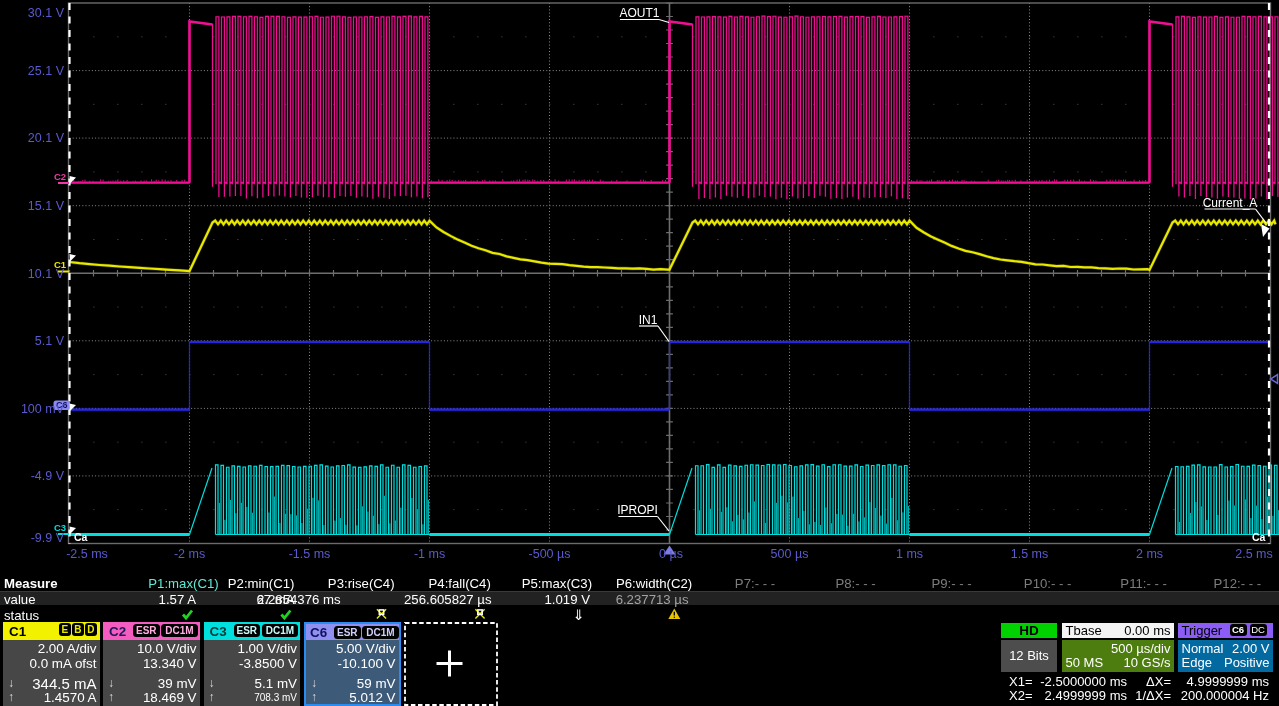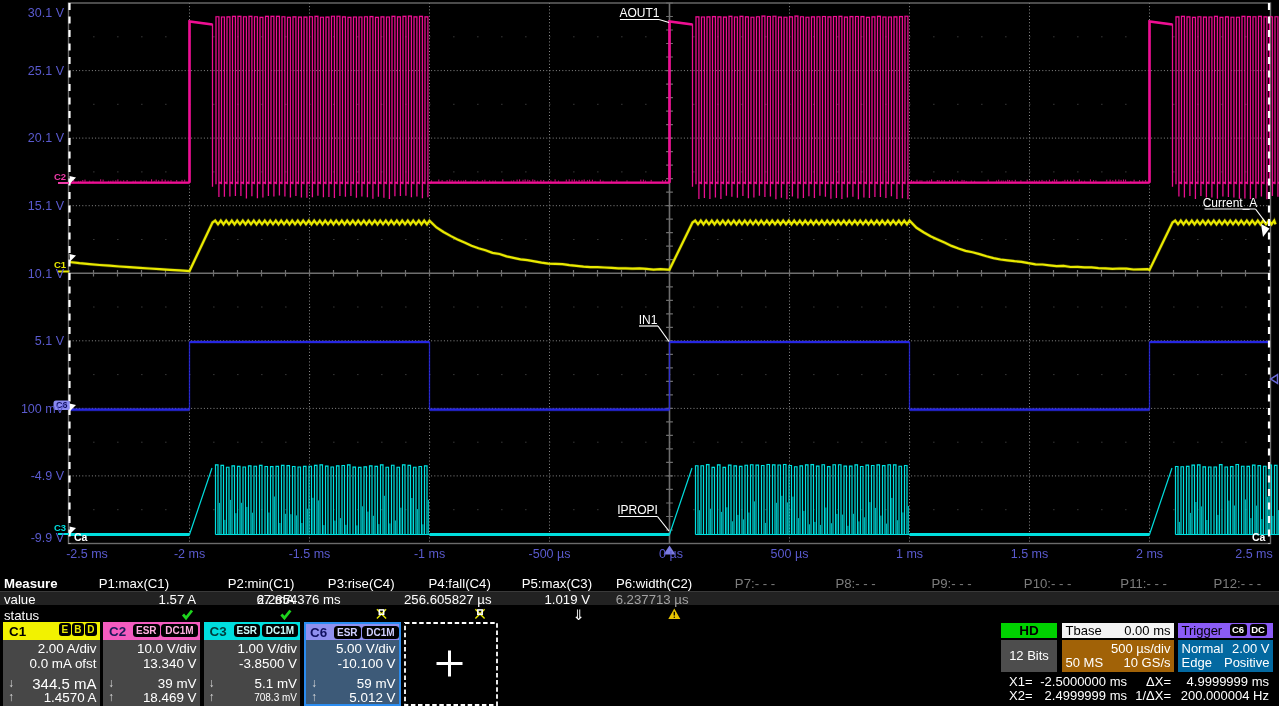--- a/index.html
+++ b/index.html
@@ -88,21 +88,21 @@
     <text x="549.5" y="558" text-anchor="middle" fill="#5a5ace" font-size="12.5">-500 µs</text>
     <text x="671" y="558" text-anchor="middle" fill="#5a5ace" font-size="12.5">0 µs</text>
     <text x="789.5" y="558" text-anchor="middle" fill="#5a5ace" font-size="12.5">500 µs</text>
     <text x="909.5" y="558" text-anchor="middle" fill="#5a5ace" font-size="12.5">1 ms</text>
     <text x="1029.5" y="558" text-anchor="middle" fill="#5a5ace" font-size="12.5">1.5 ms</text>
     <text x="1149.5" y="558" text-anchor="middle" fill="#5a5ace" font-size="12.5">2 ms</text>
     <text x="1254" y="558" text-anchor="middle" fill="#5a5ace" font-size="12.5">2.5 ms</text>
 </svg>
 <div style="position:absolute;left:0;top:576px;width:1279px;height:15px;font-size:13.2px">
 <div style="position:absolute;left:4px;top:0;color:#fff;font-weight:bold">Measure</div>
-    <div style="position:absolute;left:98.69999999999999px;top:0;width:120px;text-align:left;color:#ffffff">P1:max(C1)</div>
+    <div style="position:absolute;left:98.69999999999999px;top:0;width:120px;text-align:right;color:#5eead4">P1:max(C1)</div>
     <div style="position:absolute;left:201.10000000000002px;top:0;width:120px;text-align:center;color:#fff">P2:min(C1)</div>
     <div style="position:absolute;left:301.2px;top:0;width:120px;text-align:center;color:#fff">P3:rise(C4)</div>
     <div style="position:absolute;left:399.7px;top:0;width:120px;text-align:center;color:#fff">P4:fall(C4)</div>
     <div style="position:absolute;left:496.9px;top:0;width:120px;text-align:center;color:#fff">P5:max(C3)</div>
     <div style="position:absolute;left:594.1px;top:0;width:120px;text-align:center;color:#fff">P6:width(C2)</div>
     <div style="position:absolute;left:695px;top:0;width:120px;text-align:center;color:#7d7d7d">P7:- - -</div>
     <div style="position:absolute;left:795.6px;top:0;width:120px;text-align:center;color:#7d7d7d">P8:- - -</div>
     <div style="position:absolute;left:891.6px;top:0;width:120px;text-align:center;color:#7d7d7d">P9:- - -</div>
     <div style="position:absolute;left:987.7px;top:0;width:120px;text-align:center;color:#7d7d7d">P10:- - -</div>
     <div style="position:absolute;left:1083.7px;top:0;width:120px;text-align:center;color:#7d7d7d">P11:- - -</div>
@@ -198,29 +198,29 @@
 <path d="M32.5 41.5h26M45.5 28.5v26" stroke="#fff" stroke-width="3"></path>
     </svg>
   </div>
 
 <div style="position:absolute;left:1001px;top:622.5px;width:56px;height:15.5px;background:#00d200;color:#000;font-weight:bold;font-size:13.5px;text-align:center;line-height:16px">HD</div>
 <div style="position:absolute;left:1001px;top:639.5px;width:56px;height:32px;background:#4d4d4d;color:#fff;font-size:13px;text-align:center;line-height:32px">12 Bits</div>
 <div style="position:absolute;left:1061.5px;top:622.5px;width:112px;height:15.5px;background:#f4f4f4;color:#000;font-size:13px">
 <span style="position:absolute;left:4px;top:0.5px">Tbase</span>
     <span style="position:absolute;right:3px;top:0.5px">0.00 ms</span>
   </div>
-<div style="position:absolute;left:1061.5px;top:639.5px;width:112px;height:32px;background:#a16207;color:#fff;font-size:13px">
+<div style="position:absolute;left:1061.5px;top:639.5px;width:112px;height:32px;background:#4d7c0f;color:#fff;font-size:13px">
 <span style="position:absolute;right:3px;top:1px">500 µs/div</span>
 <span style="position:absolute;left:4px;top:15.5px">50 MS</span>
     <span style="position:absolute;right:3px;top:15.5px">10 GS/s</span>
   </div>
 <div style="position:absolute;left:1177.5px;top:622.5px;width:95px;height:15.5px;background:#8b5cf6;color:#000;font-size:13px">
 <span style="position:absolute;left:4px;top:0.5px">Trigger</span>
 <span style="position:absolute;left:52px;top:1.5px;width:17px;height:12px;background:#000;border-radius:3px;color:#fff;font-size:9.5px;font-weight:bold;text-align:center;line-height:12.5px">C6</span>
-<span style="position:absolute;left:72px;top:1.5px;width:17px;height:12px;background:#000;border-radius:3px;color:#fff;font-size:9.5px;font-weight:bold;text-align:center;line-height:12.5px">DC</span>
+<span style="position:absolute;left:72px;top:1.5px;width:17px;height:12px;background:#000;border-radius:3px;color:#fff;font-size:9.5px;font-weight:normal;text-align:center;line-height:12.5px">DC</span>
   </div>
 <div style="position:absolute;left:1177.5px;top:639.5px;width:95px;height:32px;background:#0369a1;color:#fff;font-size:13px">
 <span style="position:absolute;left:4px;top:1px">Normal</span>
     <span style="position:absolute;right:3px;top:1px">2.00 V</span>
 <span style="position:absolute;left:4px;top:15.5px">Edge</span>
     <span style="position:absolute;right:3px;top:15.5px">Positive</span>
   </div>
 <div style="position:absolute;left:0;top:674px;width:1279px;font-size:13px;color:#fff">
 <span style="position:absolute;left:1009px;top:0">X1=</span>
     <div style="position:absolute;left:997px;top:0;width:130px;text-align:right">-2.5000000 ms</div>

